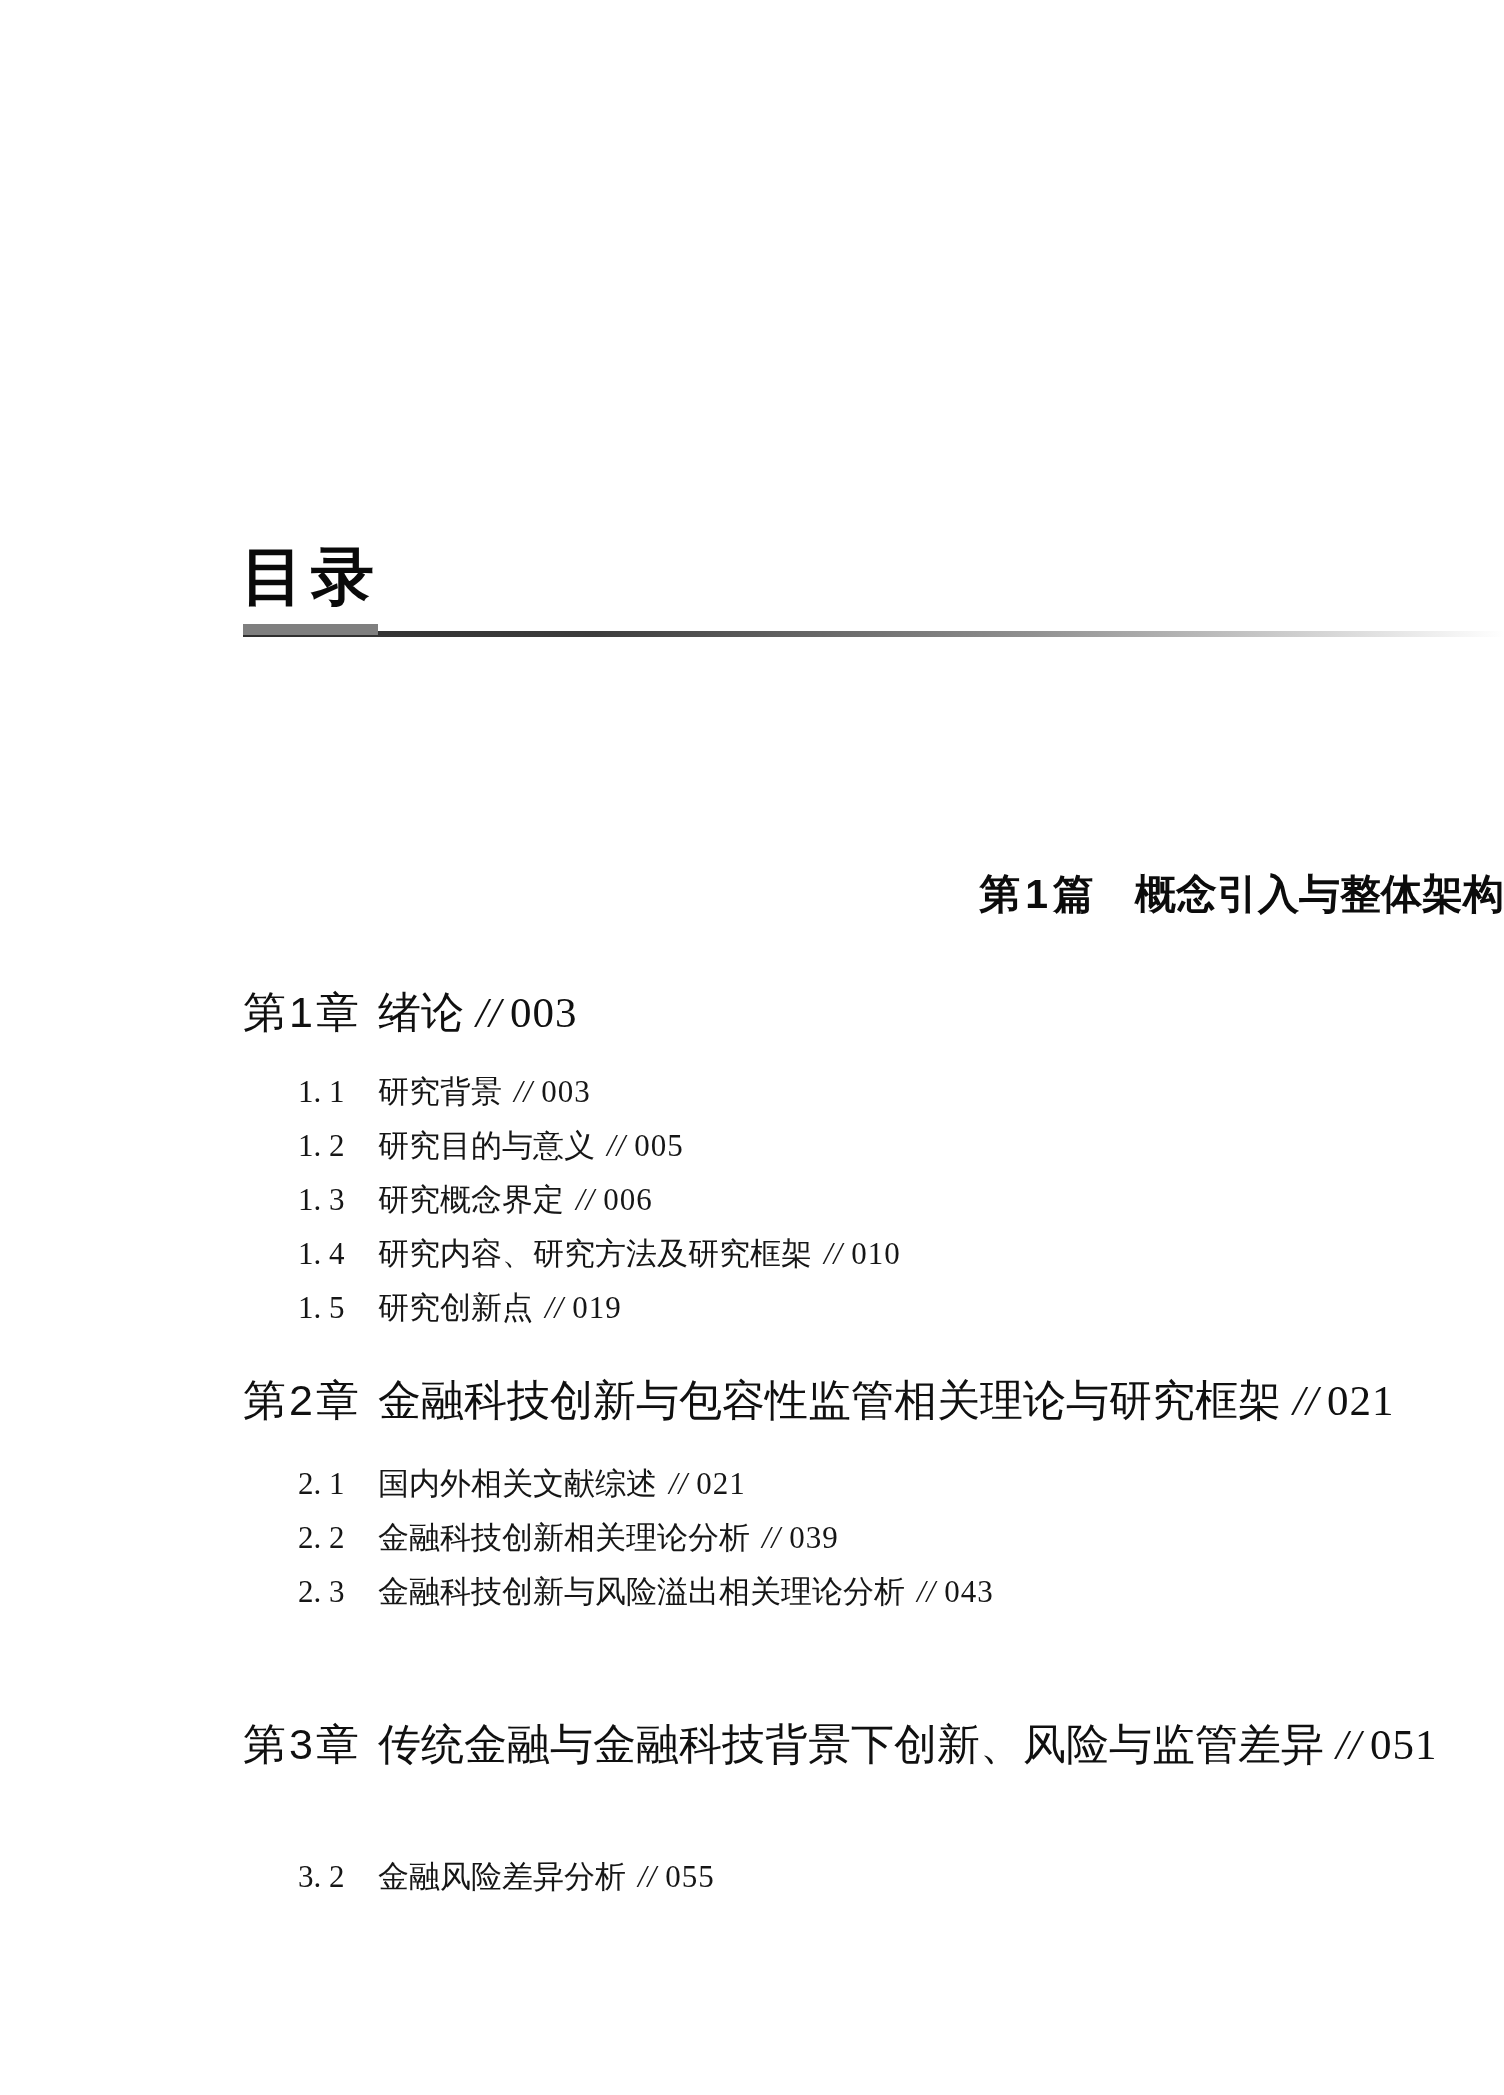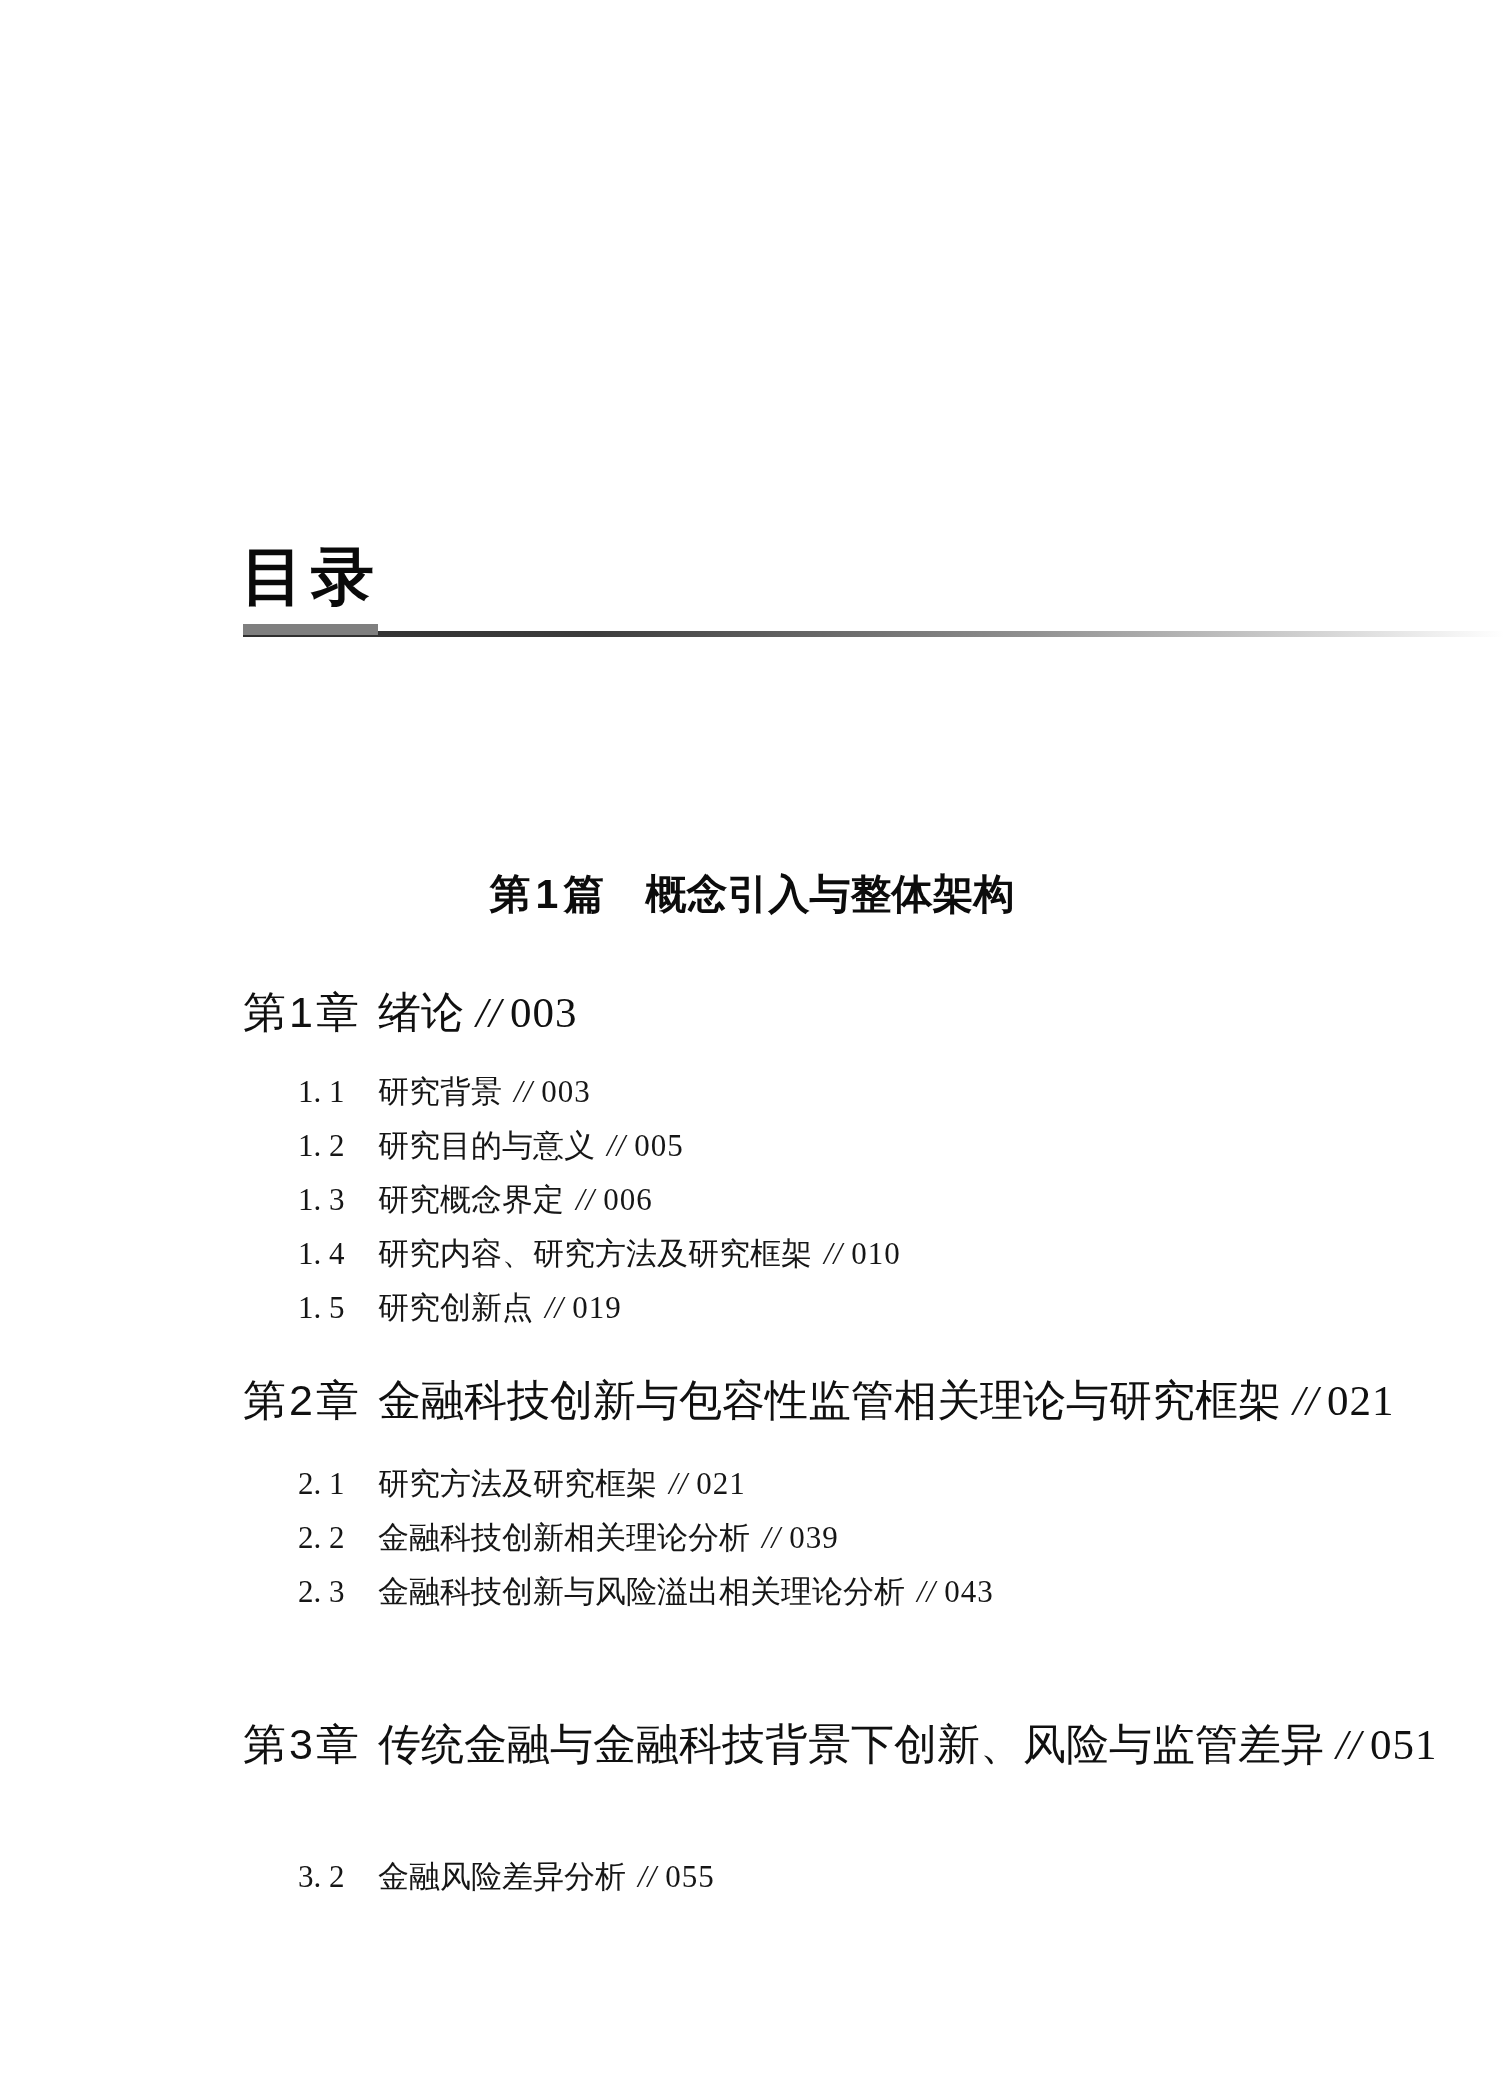--- a/index.html
+++ b/index.html
@@ -46,21 +46,21 @@
     height: 11px;
     background: #7f7f7f;
   }
 
   
   .part-heading {
     position: absolute;
     left: 0;
     top: 872px;
     width: 100%;
-    text-align: center;
+    text-align: right;
     font-family: "Liberation Sans", sans-serif;
     font-weight: bold;
     font-size: 41px;
     line-height: 1.1;
     color: #0c0c0c;
     white-space: nowrap;
   }
   .part-heading .part-label {
     margin-right: 36px;
     letter-spacing: 5px;
@@ -137,21 +137,21 @@
     <span class="num">1. 4</span><span class="title">研究内容、研究方法及研究框架</span><span class="sep">//</span><span class="pagenum">010</span>
   </div>
   <div class="row sub" style="top:1271px">
     <span class="num">1. 5</span><span class="title">研究创新点</span><span class="sep">//</span><span class="pagenum">019</span>
   </div>
 
   <div class="row chapter" style="top:1383px">
     <span class="num">第2章</span><span class="title">金融科技创新与包容性监管相关理论与研究框架</span><span class="sep">//</span><span class="pagenum">021</span>
   </div>
   <div class="row sub" style="top:1447px">
-    <span class="num">2. 1</span><span class="title">研究方法及研究框架</span><span class="sep">//</span><span class="pagenum">021</span>
+    <span class="num">2. 1</span><span class="title">国内外相关文献综述</span><span class="sep">//</span><span class="pagenum">021</span>
   </div>
   <div class="row sub" style="top:1501px">
     <span class="num">2. 2</span><span class="title">金融科技创新相关理论分析</span><span class="sep">//</span><span class="pagenum">039</span>
   </div>
   <div class="row sub" style="top:1555px">
     <span class="num">2. 3</span><span class="title">金融科技创新与风险溢出相关理论分析</span><span class="sep">//</span><span class="pagenum">043</span>
   </div>
 
   <div class="row chapter" style="top:1727px">
     <span class="num">第3章</span><span class="title">传统金融与金融科技背景下创新、风险与监管差异</span><span class="sep">//</span><span class="pagenum">051</span>

